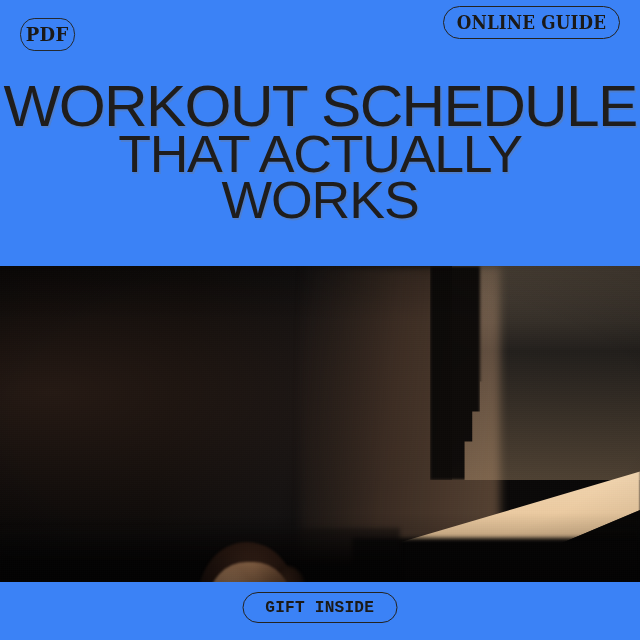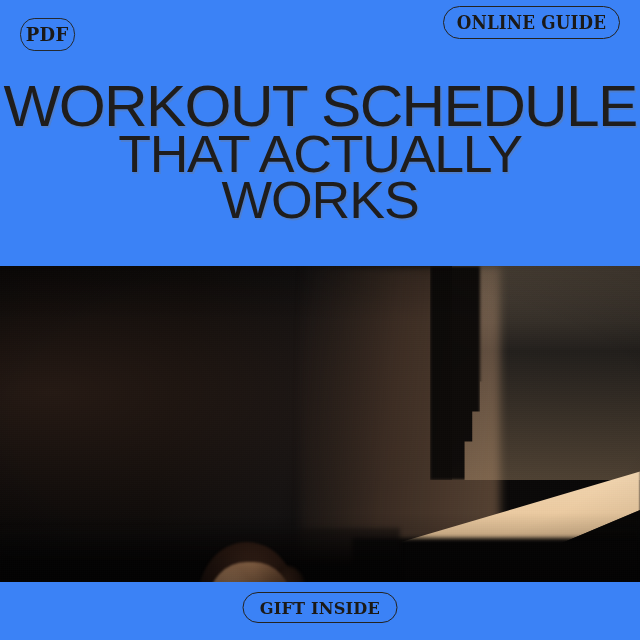--- a/index.html
+++ b/index.html
@@ -222,20 +222,21 @@
   
   #pill-gift {
     position: absolute;
     left: 50%;
     transform: translateX(-50%);
     top: 592px;
     width: 155px;
     height: 31px;
     font-size: 17px;
     letter-spacing: 0.2px;
+    font-family: Liberation Mono, monospace;
   }
   #pill-gift .ptxt { display: inline-block; transform: scaleX(0.95); }
 </style>
 </head>
 <body>
 
 <div id="poster">
 
   <div class="badge-row">
     <div class="pill" id="pill-pdf">

